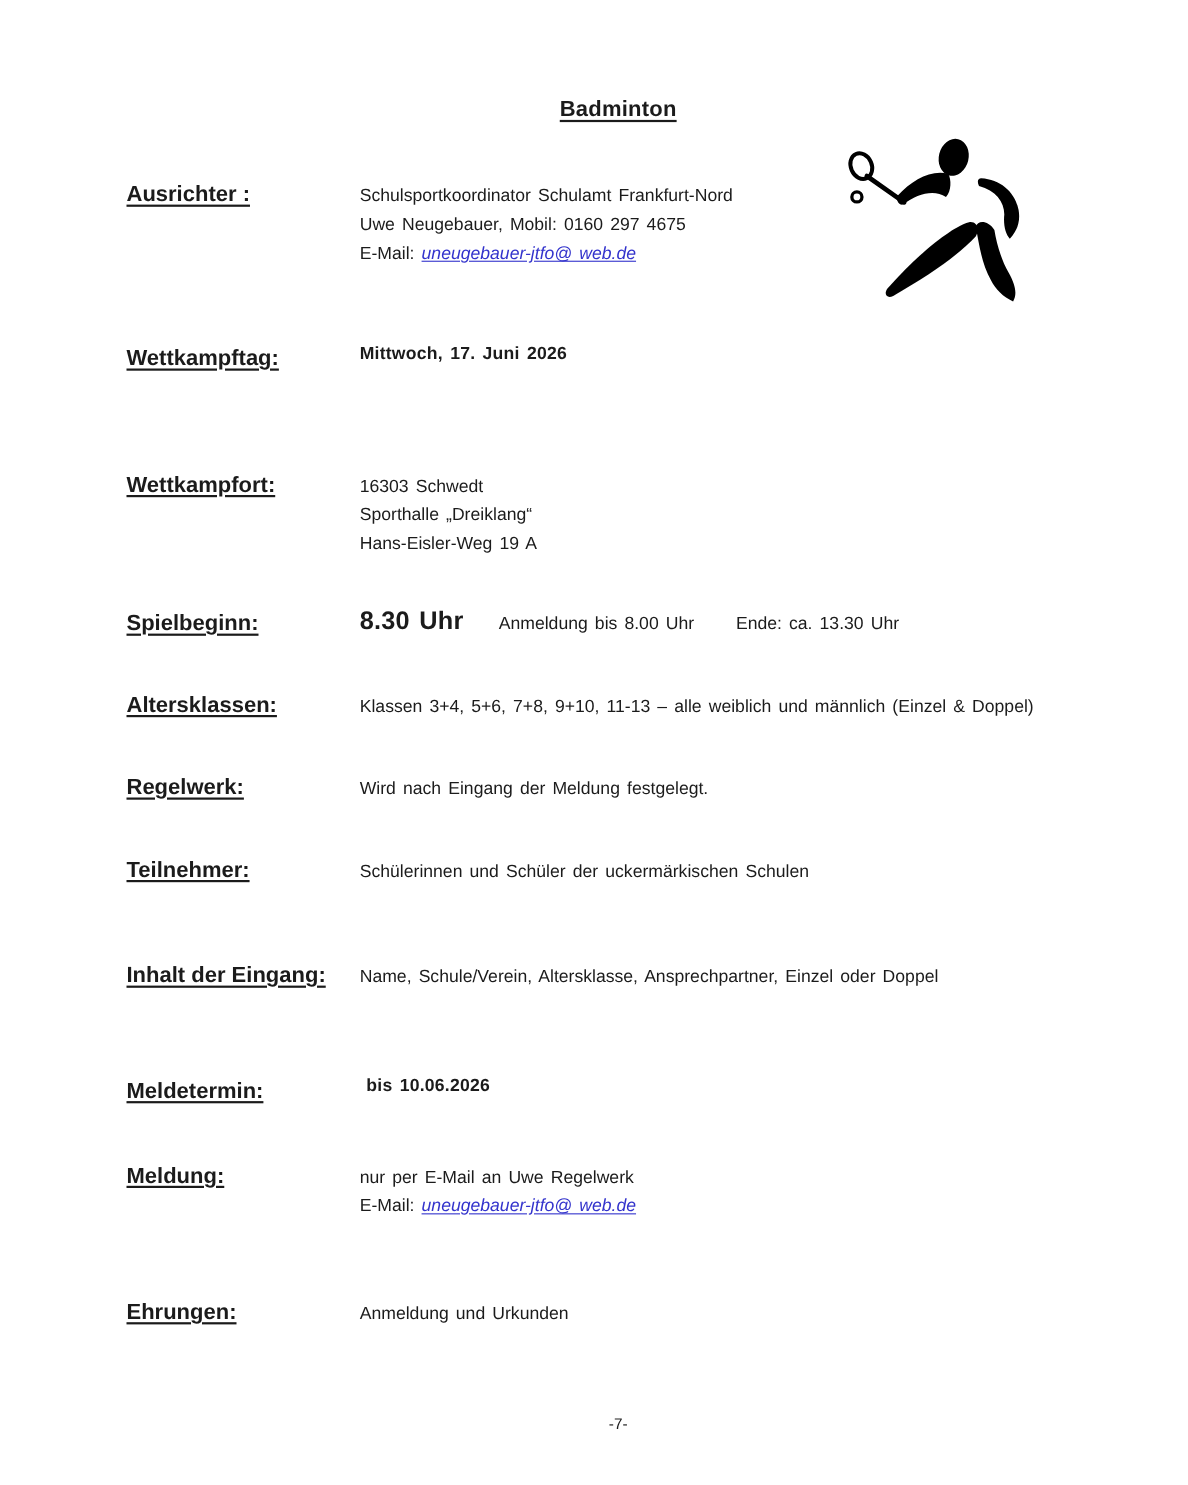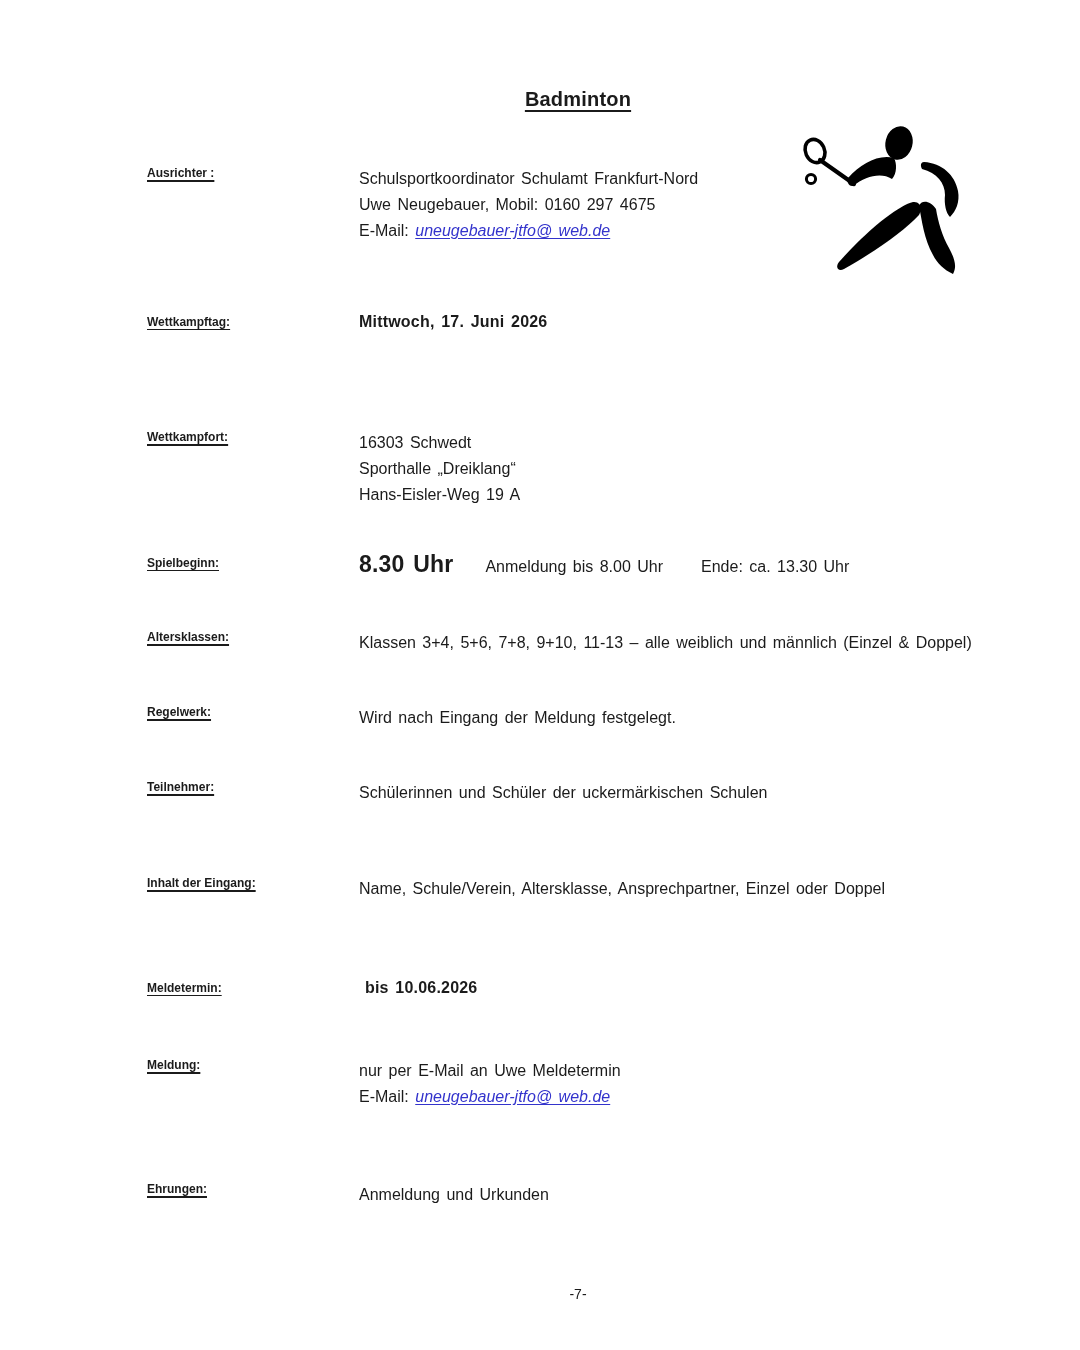--- a/index.html
+++ b/index.html
@@ -4,37 +4,37 @@
 <style>
   html,body{margin:0;padding:0;}
   body{
     width:1080px;height:1350px;
     background:#ffffff;
     font-family:"Liberation Sans", sans-serif;
     color:#1b1b1b;
     position:relative;
     overflow:hidden;
   }
-  .page{position:absolute;inset:0;margin-left:32px;}
+  .page{position:absolute;inset:0;}
   .title{
     position:absolute;top:88px;left:44px;right:0;
     text-align:center;
     font-size:20px;font-weight:bold;
     text-decoration:underline;
     text-underline-offset:4px;
     text-decoration-thickness:1.5px;
     letter-spacing:.2px;
   }
   .icon{
     position:absolute;left:770px;top:118px;width:172px;height:165px;
   }
   .row{position:absolute;left:115px;right:40px;}
   .row .label{
     position:absolute;left:0;top:0;width:212px;
-    font-size:12px;font-weight:bold;
+    font-size:20px;font-weight:bold;
     text-decoration:underline;
     text-underline-offset:3px;
     text-decoration-thickness:1.5px;
     white-space:nowrap;
   }
   .row.big .label{top:6px;text-decoration:underline;}
   .row .content{
     margin-left:212px;
     font-size:16px;line-height:26px;
     word-spacing:2px;
@@ -137,21 +137,21 @@
   </div>
 
   <div class="row big" style="top:975px">
     <div class="label">Meldetermin:</div>
     <div class="content bigtext" style="padding-left:6px">bis 10.06.2026</div>
   </div>
 
   <div class="row" style="top:1058px">
     <div class="label">Meldung:</div>
     <div class="content">
-      <div>nur per E-Mail an Uwe Meldetermin</div>
+      <div>nur per E-Mail an Uwe Regelwerk</div>
       <div><span>E-Mail: </span><a class="link">uneugebauer-jtfo@ web.de</a></div>
     </div>
   </div>
 
   <div class="row" style="top:1182px">
     <div class="label">Ehrungen:</div>
     <div class="content">Anmeldung und Urkunden</div>
   </div>
 
   <div class="pagenum">-7-</div>

